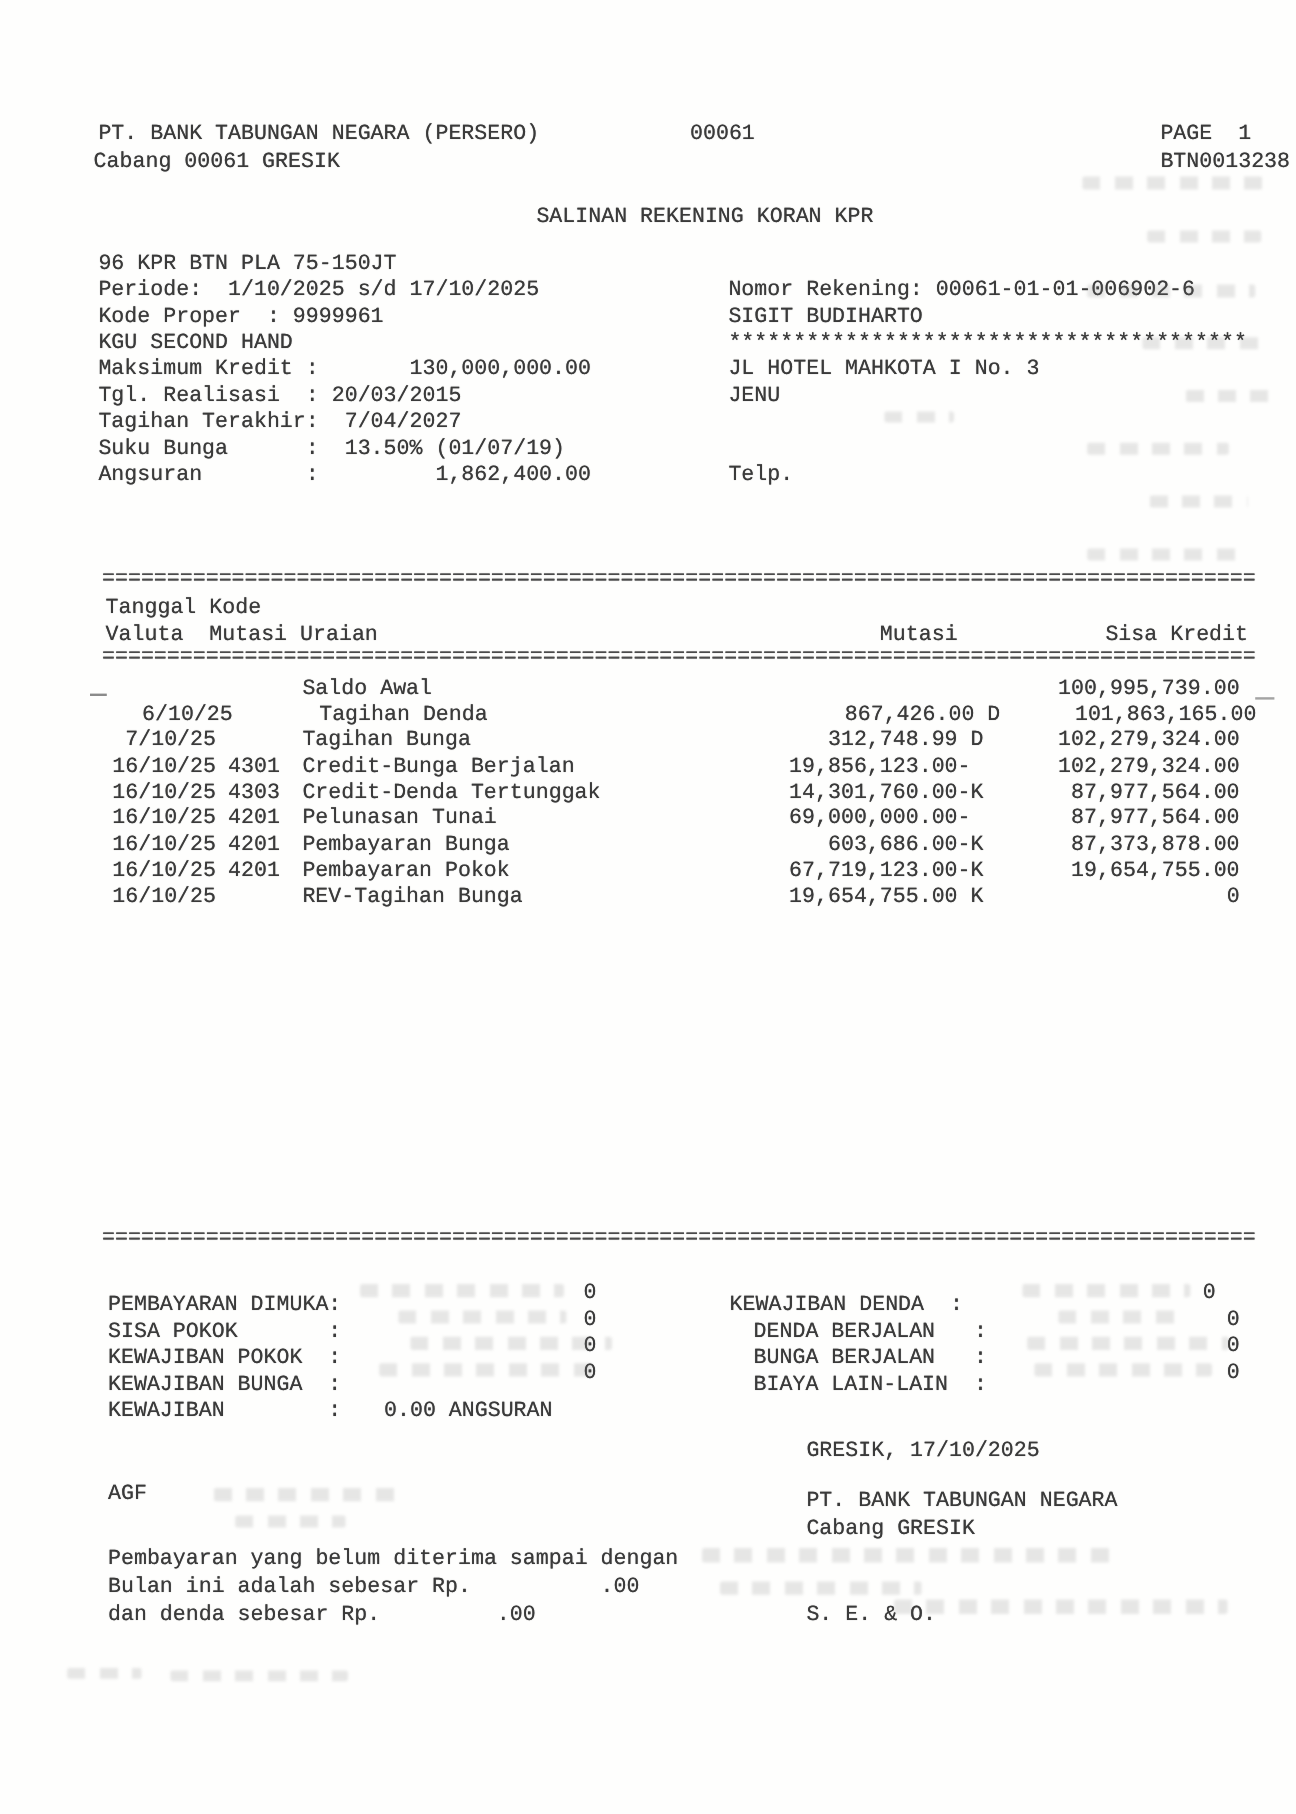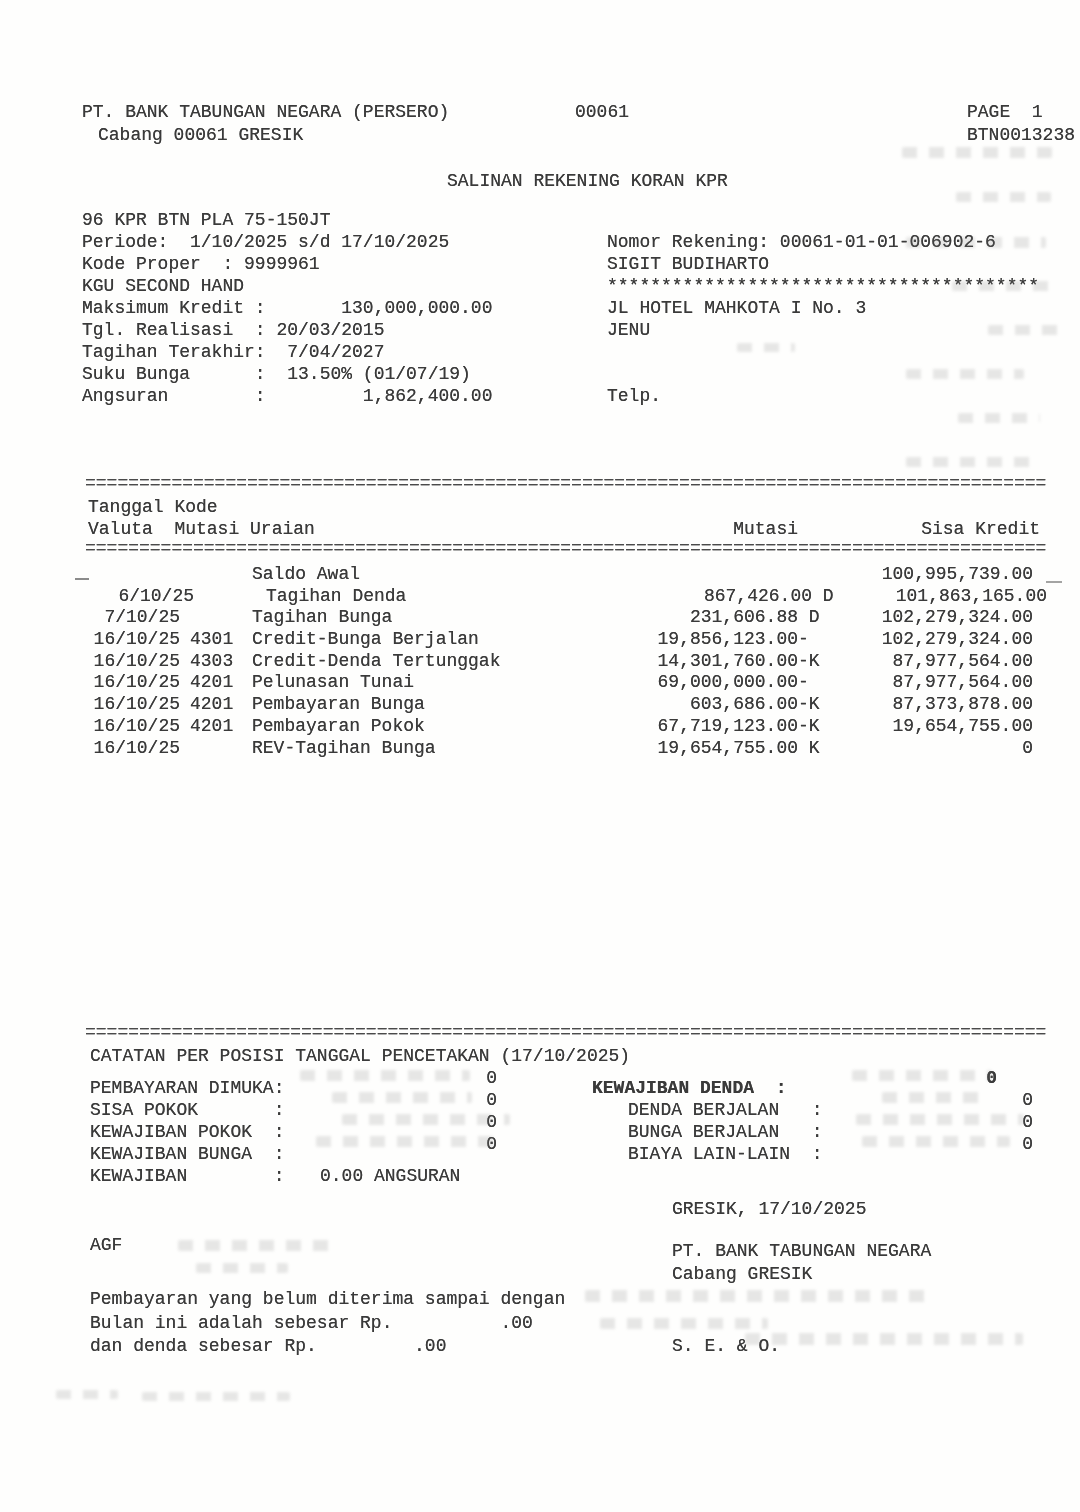--- a/index.html
+++ b/index.html
@@ -32,21 +32,21 @@
     background:repeating-linear-gradient(90deg, rgba(120,120,120,.5) 0 15px, rgba(120,120,120,0) 15px 27px);
   }
   .stray { position:absolute; background:#5a5a5a; }
 </style>
 </head>
 <body>
 
 <div class="page">
 
   <div class="t" style="left:82px; top:101px;">PT. BANK TABUNGAN NEGARA (PERSERO)</div>
-  <div class="t" style="left:98px; top:124px;">Cabang 00061 GRESIK</div>
+  <div class="t" style="left:78px; top:124px;">Cabang 00061 GRESIK</div>
   <div class="t" style="left:575px; top:101px;">00061</div>
   <div class="t" style="left:967px; top:101px;">PAGE  1</div>
   <div class="t" style="left:967px; top:124px;">BTN0013238</div>
 
   <div class="t" style="left:399px; top:170px;margin-left:48px;">SALINAN REKENING KORAN KPR</div>
 
   <div class="blk" style="left:82px; top:209px;">
     <div class="line">96 KPR BTN PLA 75-150JT</div>
     <div class="line">Periode:  1/10/2025 s/d 17/10/2025</div>
     <div class="line">Kode Proper  : 9999961</div>
@@ -92,21 +92,21 @@
     <span class="cell c-kode"></span>
     <span class="cell c-uraian">Tagihan Denda</span>
     <span class="cell c-mutasi">867,426.00</span>
     <span class="cell c-suffix"> D</span>
     <span class="cell c-sisa">101,863,165.00</span>
   </div>
   <div class="trow" style="top:606px;">
     <span class="cell c-valuta">7/10/25</span>
     <span class="cell c-kode"></span>
     <span class="cell c-uraian">Tagihan Bunga</span>
-    <span class="cell c-mutasi">231,606.88</span>
+    <span class="cell c-mutasi">312,748.99</span>
     <span class="cell c-suffix"> D</span>
     <span class="cell c-sisa">102,279,324.00</span>
   </div>
   <div class="trow" style="top:628px;">
     <span class="cell c-valuta">16/10/25</span>
     <span class="cell c-kode">4301</span>
     <span class="cell c-uraian">Credit-Bunga Berjalan</span>
     <span class="cell c-mutasi">19,856,123.00</span>
     <span class="cell c-suffix">-</span>
     <span class="cell c-sisa">102,279,324.00</span>
@@ -146,21 +146,20 @@
   <div class="trow" style="top:737px;">
     <span class="cell c-valuta">16/10/25</span>
     <span class="cell c-kode"></span>
     <span class="cell c-uraian">REV-Tagihan Bunga</span>
     <span class="cell c-mutasi">19,654,755.00</span>
     <span class="cell c-suffix"> K</span>
     <span class="cell c-sisa">0</span>
   </div>
 
   <div class="sep" style="top:1021px;">=========================================================================================</div>
-  <div class="t" style="left:90px; top:1045px;">CATATAN PER POSISI TANGGAL PENCETAKAN (17/10/2025)</div>
 
   <div class="crow" style="left:90px; top:1067px; width:410px;">
     <span class="c-label">PEMBAYARAN DIMUKA:</span>
     <span class="c-value" style="left:210px; width:197px;">0</span>
   </div>
   <div class="crow" style="left:90px; top:1089px; width:410px;">
     <span class="c-label">SISA POKOK       :</span>
     <span class="c-value" style="left:210px; width:197px;">0</span>
   </div>
   <div class="crow" style="left:90px; top:1111px; width:410px;">
@@ -169,21 +168,21 @@
   </div>
   <div class="crow" style="left:90px; top:1133px; width:410px;">
     <span class="c-label">KEWAJIBAN BUNGA  :</span>
     <span class="c-value" style="left:210px; width:197px;">0</span>
   </div>
   <div class="crow" style="left:90px; top:1155px; width:500px;">
     <span class="c-label">KEWAJIBAN        :</span>
     <span class="c-label" style="left:230px;">0.00 ANGSURAN</span>
   </div>
 
-  <div class="crow" style="left:592px; top:1067px; width:405px;font-weight:bold;">
+  <div class="crow" style="left:608px; top:1067px; width:405px;">
     <span class="c-label">KEWAJIBAN DENDA  :</span>
     <span class="c-value" style="left:205px; width:200px;">0</span>
   </div>
   <div class="crow" style="left:628px; top:1089px; width:405px;">
     <span class="c-label">DENDA BERJALAN   :</span>
     <span class="c-value" style="left:205px; width:200px;">0</span>
   </div>
   <div class="crow" style="left:628px; top:1111px; width:405px;">
     <span class="c-label">BUNGA BERJALAN   :</span>
     <span class="c-value" style="left:205px; width:200px;">0</span>

